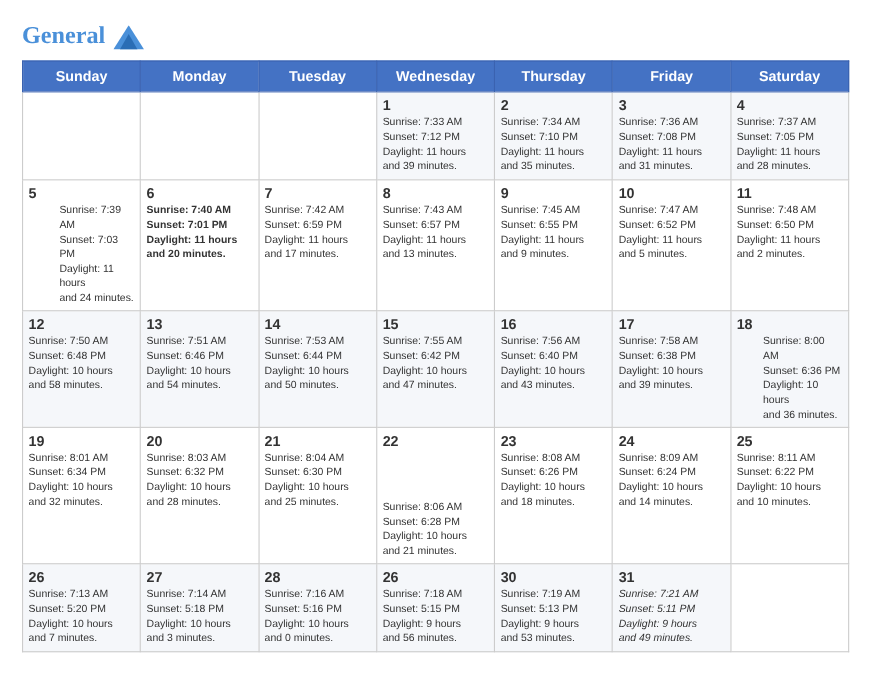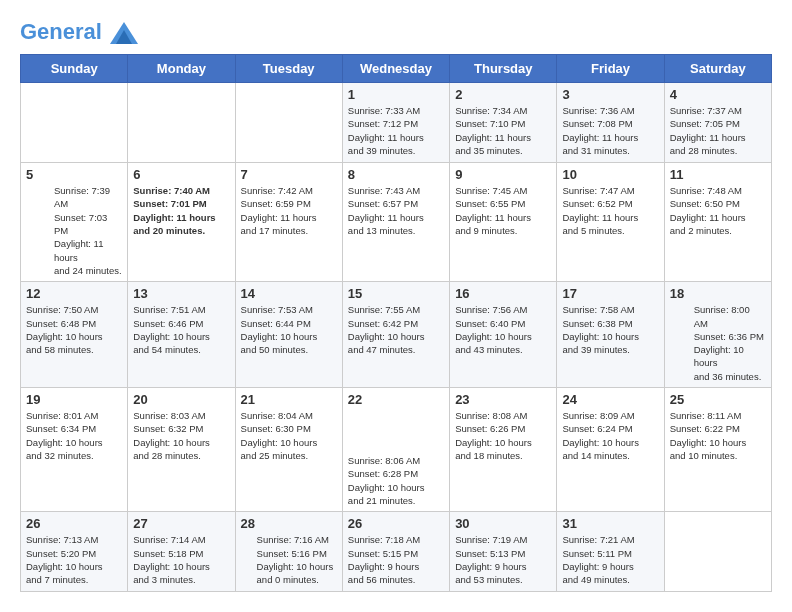--- a/index.html
+++ b/index.html
@@ -85,21 +85,21 @@
     .empty-cell {
       background: #fff !important;
     }
   </style>
 </head>
 <body>
 
 <div class="header">
   <div class="logo">
     <div>
-      <div style="display:flex;align-items:flex-start;">
+      <div style="display:flex;align-items:flex-start;font-family:Liberation Serif, serif;">
         <div class="logo-text">
           <span>General</span>
           <svg width="28" height="22" viewBox="0 0 28 22" style="vertical-align:middle;margin-left:2px;">
             <polygon points="0,22 14,0 28,22" fill="#4a90d9"></polygon>
             <polygon points="6,22 14,8 22,22" fill="#2a6db5"></polygon>
           </svg>
         </div>
       </div>
     </div>
   </div>
@@ -318,42 +318,42 @@
         </td>
         <td>
           <span class="day-number">27</span>
           <div class="day-info" style="white-space: pre-line;">Sunrise: 7:14 AM
 Sunset: 5:18 PM
 Daylight: 10 hours
 and 3 minutes.</div>
         </td>
         <td>
           <span class="day-number">28</span>
-          <div class="day-info" style="white-space: pre-line; margin-left: 16px;">Sunrise: 7:16 AM
+          <div class="day-info" style="white-space: pre-line;">Sunrise: 7:16 AM
 Sunset: 5:16 PM
 Daylight: 10 hours
 and 0 minutes.</div>
         </td>
         <td>
           <span class="day-number">26</span>
           <div class="day-info" style="white-space: pre-line;">Sunrise: 7:18 AM
 Sunset: 5:15 PM
 Daylight: 9 hours
 and 56 minutes.</div>
         </td>
         <td>
           <span class="day-number">30</span>
           <div class="day-info" style="white-space: pre-line;">Sunrise: 7:19 AM
 Sunset: 5:13 PM
 Daylight: 9 hours
 and 53 minutes.</div>
         </td>
         <td>
           <span class="day-number">31</span>
-          <div class="day-info" style="white-space: pre-line;">Sunrise: 7:21 AM
+          <div class="day-info" style="white-space: pre-line; font-style: italic;">Sunrise: 7:21 AM
 Sunset: 5:11 PM
 Daylight: 9 hours
 and 49 minutes.</div>
         </td>
         <td class="empty-cell"></td>
       </tr>
     </tbody>
 </table>
 
 </body></html>

